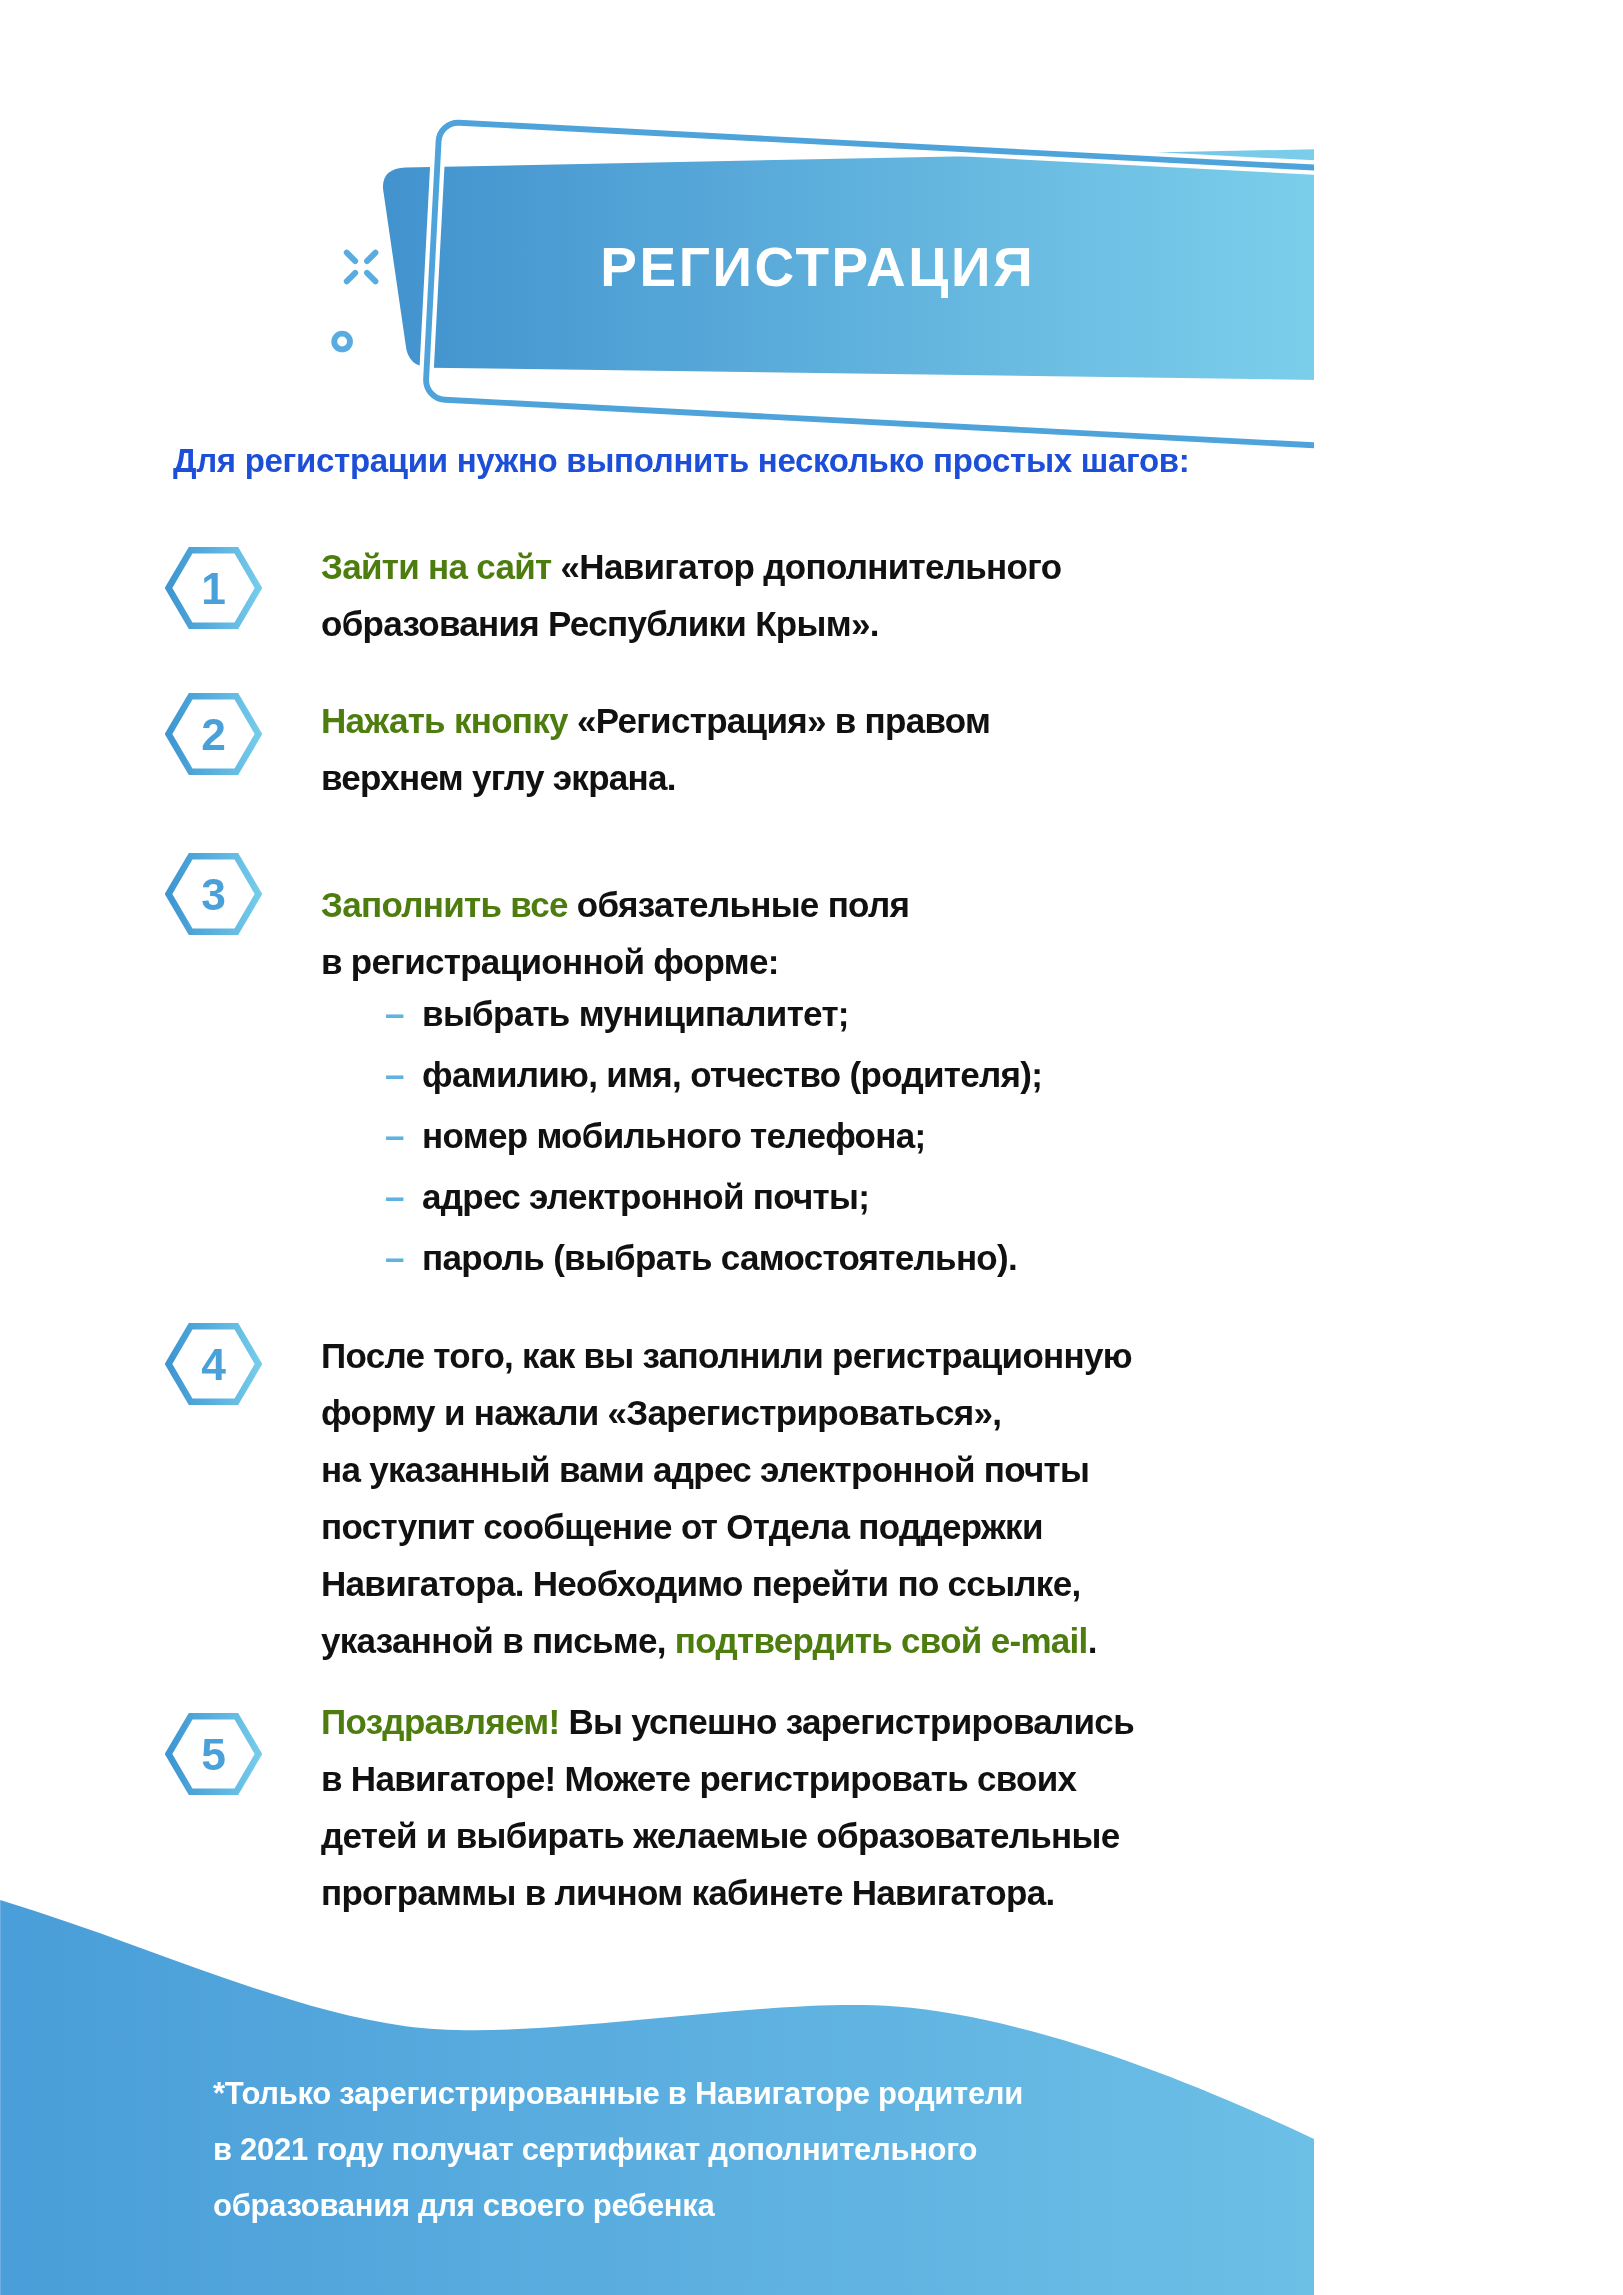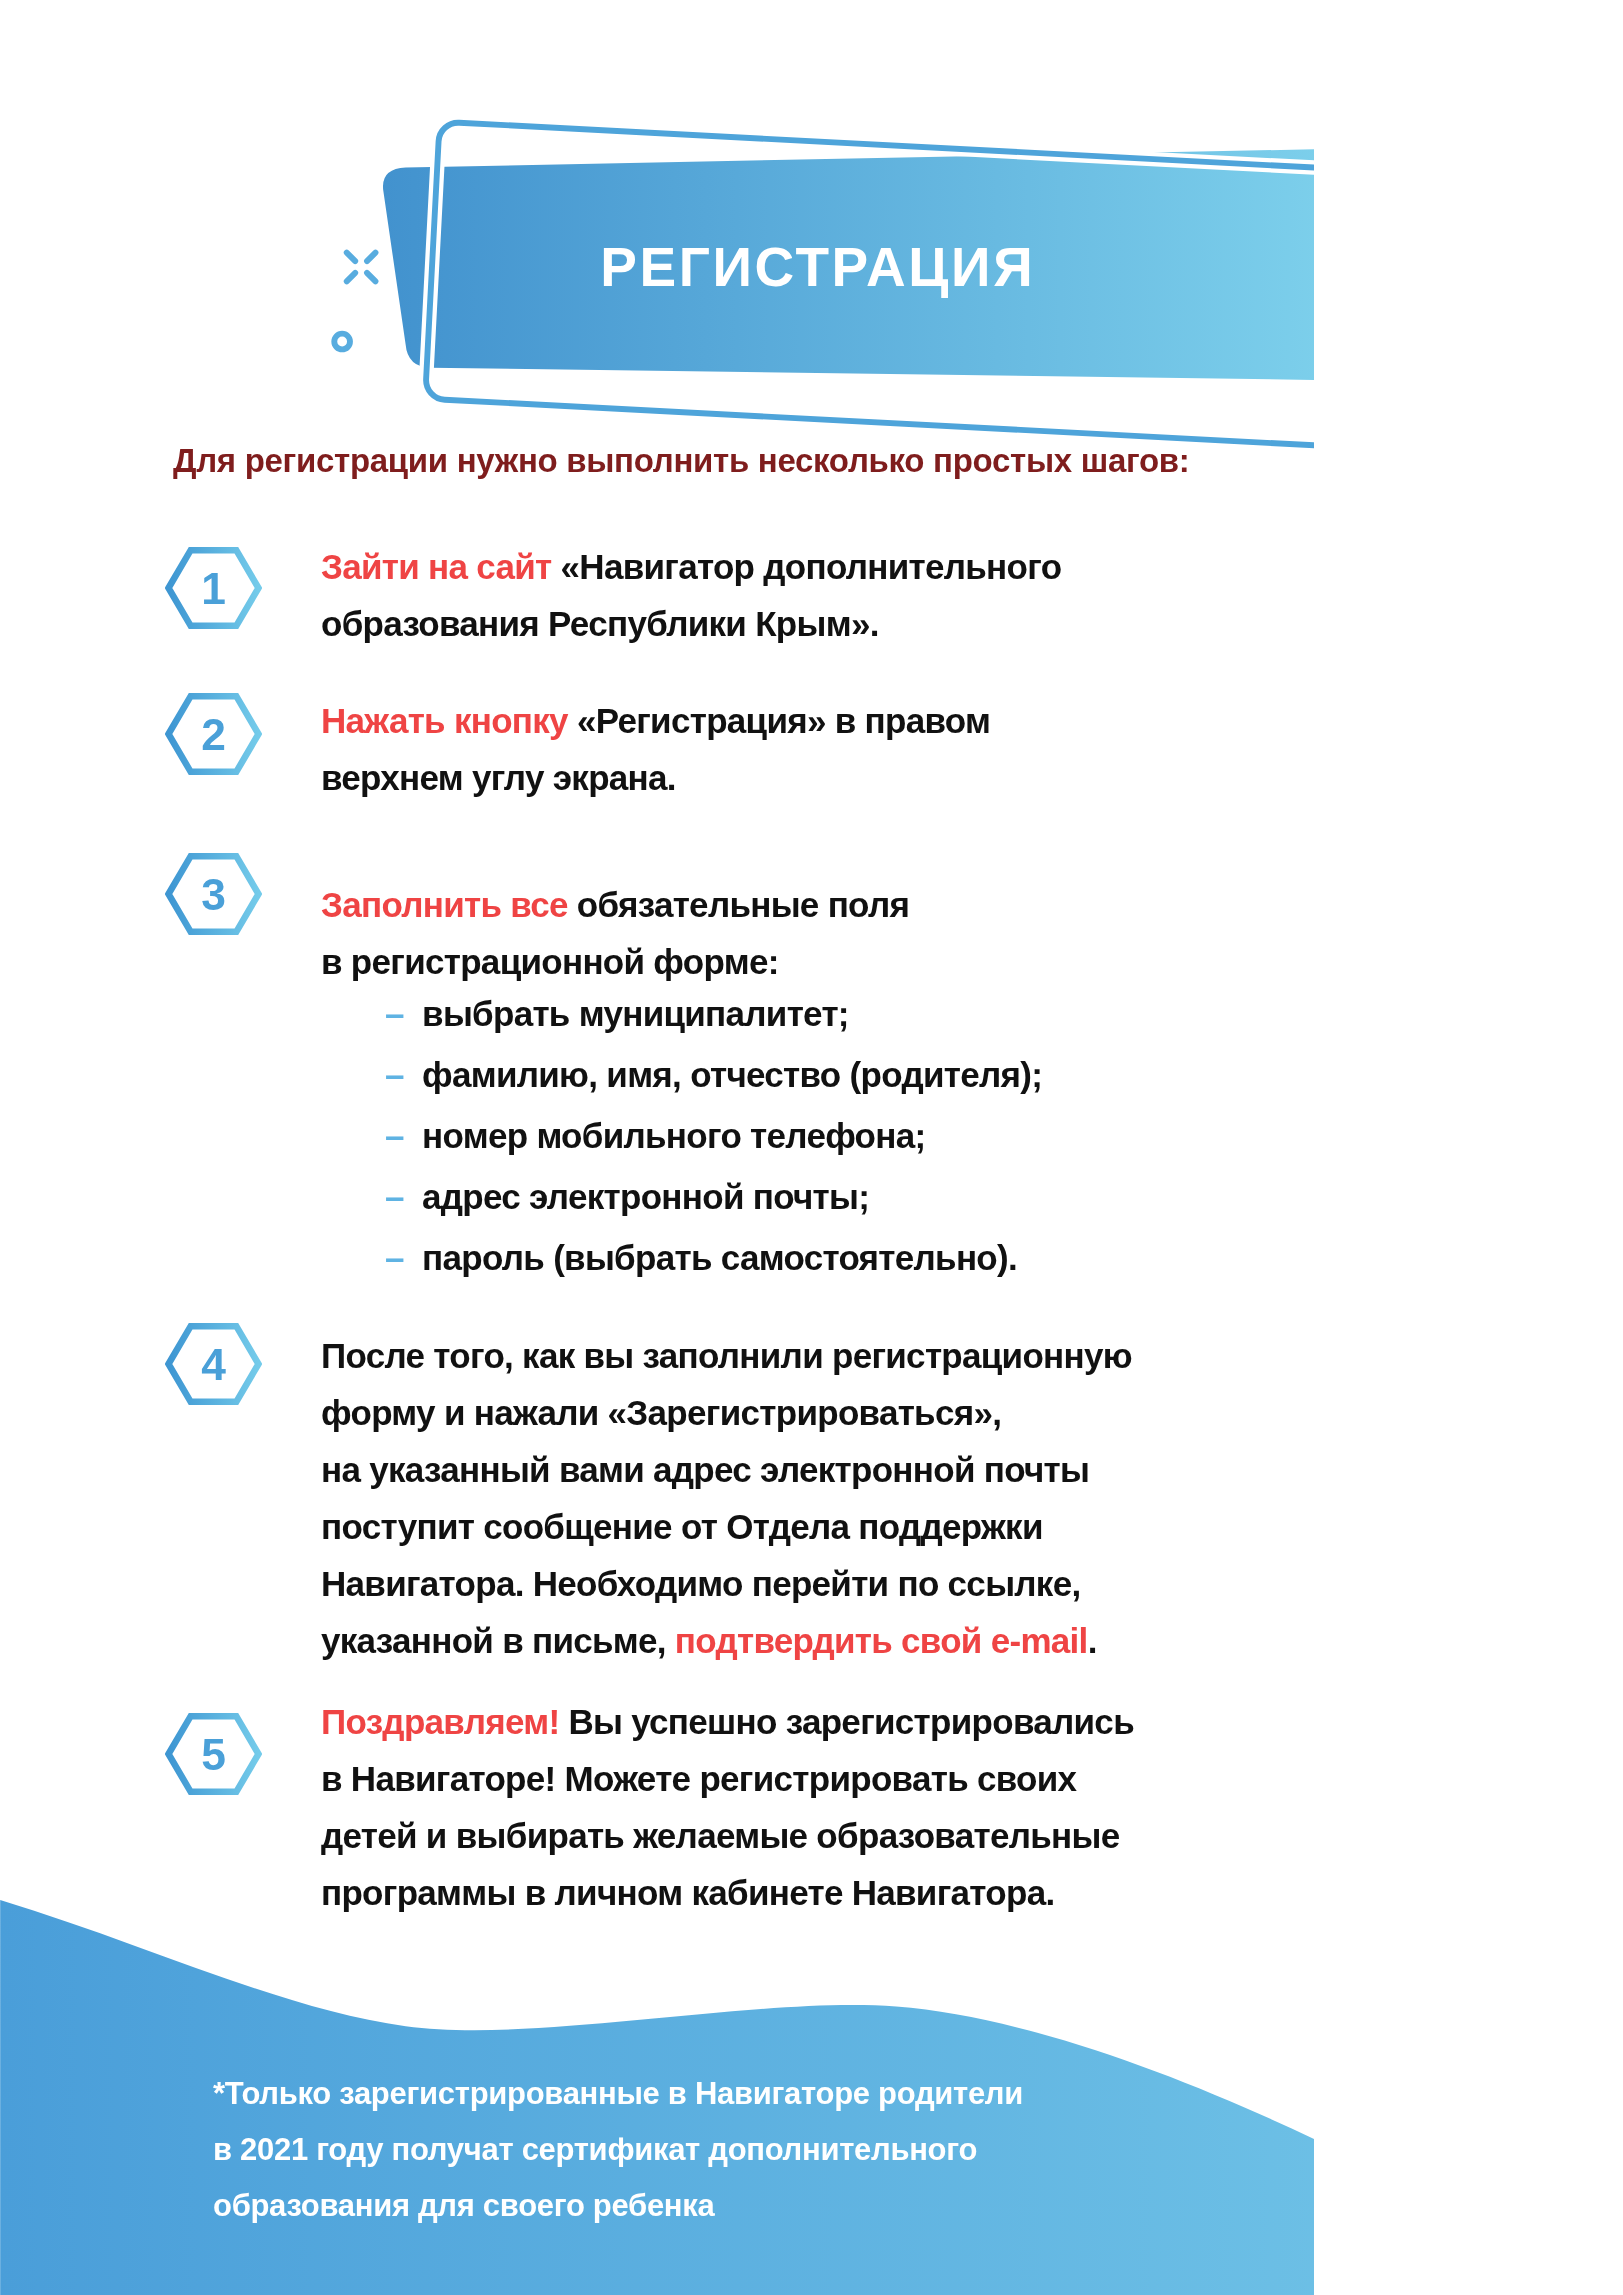--- a/index.html
+++ b/index.html
@@ -10,32 +10,32 @@
   .abs{position:absolute;}
   
   .header-svg{left:0;top:0;}
   .banner-title{
     font-family:"Liberation Sans","DejaVu Sans",sans-serif;
     font-weight:bold;letter-spacing:4px;
   }
   
   .intro{
     left:173px;top:442px;width:1374px;
-    color:#7f1d1d;font-size:33px;font-weight:bold;letter-spacing:-0.3px;
+    color:#1d4ed8;font-size:33px;font-weight:bold;letter-spacing:-0.3px;
     white-space:nowrap;
   }
   
   .badge{width:97px;height:90px;left:165px;}
   .badge svg{display:block;}
   .step-text{
     left:321px;color:#111111;font-size:35px;font-weight:bold;
     line-height:57px;letter-spacing:-0.7px;
   }
   .step-line{white-space:nowrap;}
-  .accent{color:#ef4444;}
+  .accent{color:#4d7c0f;}
   
   .bullets{left:385px;top:994px;font-size:35px;font-weight:bold;color:#111111;letter-spacing:-0.7px;}
   .bullet-row{height:61px;white-space:nowrap;}
   .bullet-dash{color:#5FB3E3;margin-right:18.3px;}
   
   .footer-svg{left:0;top:1864px;}
   .footer-note{
     left:173px;top:2066px;width:1243px;
     color:#ffffff;font-size:31px;font-weight:bold;line-height:56px;letter-spacing:-0.3px;
     white-space:nowrap;

